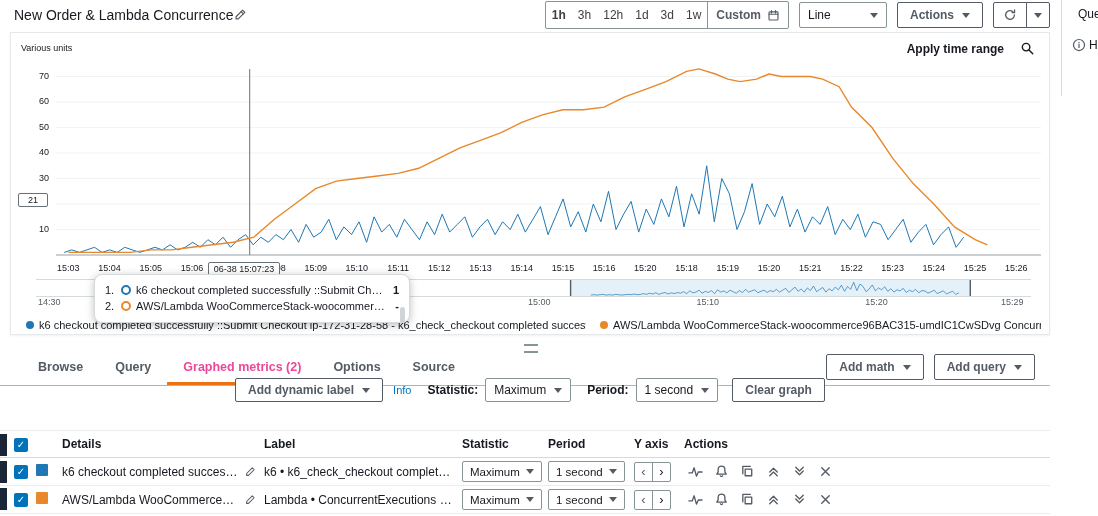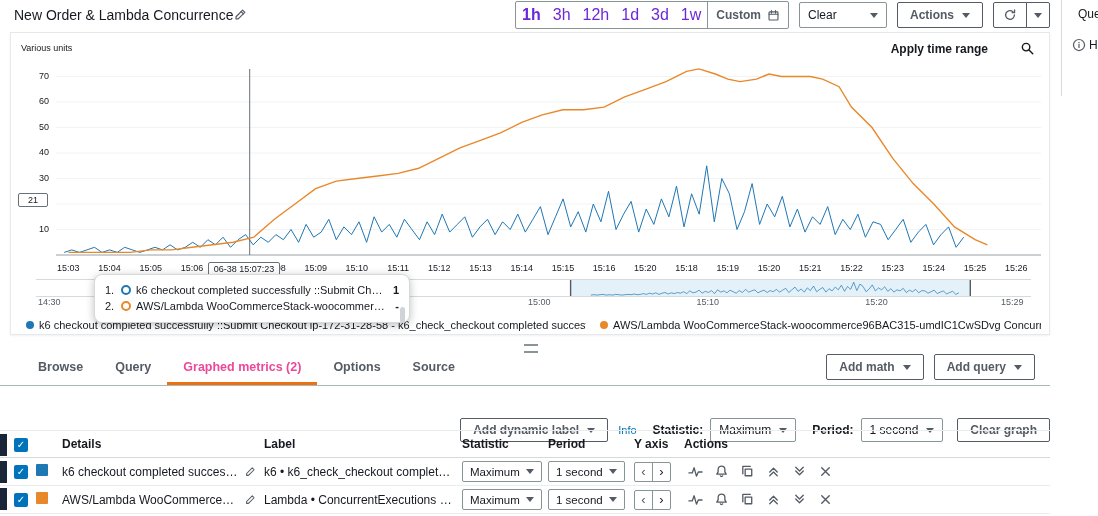--- a/index.html
+++ b/index.html
@@ -8,21 +8,21 @@
 
   
   .topbar{position:absolute;top:0;left:0;right:36px;height:30px;display:flex;justify-content:space-between;
           align-items:center;padding:0 12px 0 14px;box-sizing:border-box;}
   .title-wrap{display:flex;align-items:center;}
   .title-wrap h1{margin:0;font-size:14px;font-weight:400;color:#16191f;white-space:nowrap;}
   .icn{display:inline-flex;align-items:center;justify-content:center;color:#545b64;}
   .icn svg{display:block;}
   .top-controls{display:flex;align-items:center;gap:10px;}
   .time-box{display:flex;align-items:center;height:26px;border:1px solid #879596;border-radius:2px;background:#fff;overflow:hidden;}
-  .trange{padding:0 6px;font-size:16px;color:#6d28d9;cursor:pointer;}
+  .trange{padding:0 6px;font-size:12px;color:#404040;cursor:pointer;}
   .trange.active{font-weight:700;}
   .custom-btn{display:flex;align-items:center;gap:6px;height:100%;padding:0 8px;border-left:1px solid #879596;
               font-size:12px;font-weight:700;color:#545b64;cursor:pointer;}
   .btn{display:inline-flex;align-items:center;gap:8px;height:26px;padding:0 12px;border:1px solid #545b64;border-radius:2px;
        background:#fff;color:#545b64;font-weight:700;font-size:12px;cursor:pointer;white-space:nowrap;box-sizing:border-box;}
   .select{display:inline-flex;align-items:center;justify-content:space-between;gap:8px;height:26px;padding:0 8px;
           border:1px solid #879596;border-radius:2px;background:#fff;color:#16191f;font-size:12px;cursor:pointer;
           white-space:nowrap;box-sizing:border-box;}
   .line-select{width:88px;}
   .caret{width:0;height:0;border-left:4px solid transparent;border-right:4px solid transparent;border-top:5px solid #545b64;display:inline-block;}
@@ -35,21 +35,21 @@
   
   .right-rail{position:absolute;top:0;right:0;width:36px;height:96px;border-left:1px solid #d5dbdb;}
   .queries-tab{position:absolute;top:7px;left:16px;font-size:12px;color:#16191f;white-space:nowrap;cursor:pointer;}
   .help-wrap{position:absolute;top:38px;left:10px;display:flex;flex-direction:row;align-items:center;gap:3px;}
   .help-link{font-size:12px;color:#16191f;cursor:pointer;}
 
   
   .chart-card{position:absolute;top:32px;left:10px;width:1040px;height:303px;background:#fff;
               border:1px solid #e6e9e9;box-shadow:0 1px 2px rgba(0,0,0,0.06);box-sizing:border-box;padding-left:8px;}
   .unit-label{position:absolute;top:10px;left:10px;font-size:9px;color:#16191f;}
-  .apply-range{position:absolute;top:8px;right:14px;display:flex;align-items:center;gap:32px;}
+  .apply-range{position:absolute;top:8px;right:14px;display:flex;align-items:center;gap:16px;}
   .apply-range .lbl-b{font-size:12px;font-weight:700;color:#16191f;}
   #chart-svg{position:absolute;left:45px;top:28px;}
   #y-labels,#x-labels,#brush-labels{position:absolute;inset:0;pointer-events:none;}
   .ytick{position:absolute;left:0;width:38px;text-align:right;font-size:9px;color:#16191f;}
   .xtick{position:absolute;top:230px;width:40px;text-align:center;font-size:9px;color:#16191f;}
   .btick{position:absolute;top:264px;font-size:9px;color:#545b64;}
   .crosshair-box{position:absolute;left:7px;width:28px;text-align:center;background:#fff;border:1px solid #687078;
                  font-size:9px;border-radius:2px;padding:1px 0;z-index:2;}
   .cursor-label{position:absolute;top:229px;background:#fff;border:1px solid #687078;font-size:9px;padding:1px 5px;
                 border-radius:2px;white-space:nowrap;z-index:3;}
@@ -78,21 +78,21 @@
 
   
   .tabs-row{position:absolute;top:356px;left:0;width:1050px;height:30px;border-bottom:1px solid #aab7b8;
             display:flex;justify-content:space-between;align-items:flex-end;padding-left:22px;box-sizing:border-box;}
   .tabs{display:flex;align-items:flex-end;}
   .tab{padding:7px 16px 8px;font-size:12.5px;font-weight:700;color:#545b64;cursor:pointer;border-bottom:3px solid transparent;}
   .tab.active{color:#ec4899;border-bottom-color:#ec7211;}
   .tab-actions{display:flex;gap:10px;margin:0 15px 5px 0;}
 
   
-  .toolbar2{position:absolute;top:416px;left:10px;right:48px;height:28px;display:flex;justify-content:flex-end;align-items:center;}
+  .toolbar2{position:absolute;top:376px;left:10px;right:48px;height:28px;display:flex;justify-content:center;align-items:center;}
   .toolbar2 .left,.toolbar2 .right{display:flex;align-items:center;}
   .toolbar2 .btn,.toolbar2 .select{height:24px;}
   .info-link{font-size:11px;color:#0073bb;margin-left:10px;cursor:pointer;}
   .lbl{font-size:12px;font-weight:700;color:#16191f;margin:0 7px 0 16px;}
   .clear-btn{margin-left:14px;}
 
   
   .mtable{position:absolute;top:430px;left:0;width:1050px;border-top:1px solid #eaeded;}
   .row{display:grid;grid-template-columns:36px 26px 202px 198px 86px 86px 50px auto;align-items:center;}
   .thead{height:26px;border-bottom:1px solid #d5dbdb;font-size:12px;font-weight:700;color:#16191f;}
@@ -141,21 +141,21 @@
           <span>Custom</span>
           <span class="icn">
             <svg width="13" height="13" viewBox="0 0 16 16" fill="none" stroke="currentColor" stroke-width="1.4" stroke-linecap="round">
                 <rect x="2.5" y="3.5" width="11" height="10" rx="1"></rect>
                 <path d="M2.5 6.5h11M5.5 1.8v3M10.5 1.8v3"></path>
               </svg>
           </span>
         </span>
       </div>
       <div class="select line-select">
-        <span>Clear</span>
+        <span>Line</span>
           <span class="caret"></span>
       </div>
       <div class="btn">
         <span>Actions</span>
           <span class="caret"></span>
       </div>
       <div class="refresh-group">
         <span class="refresh-btn">
           <svg width="14" height="14" viewBox="0 0 16 16" fill="none" stroke="currentColor" stroke-width="1.5" stroke-linecap="round">
               <path d="M13 8A5 5 0 1 1 11.3 4.2"></path>

